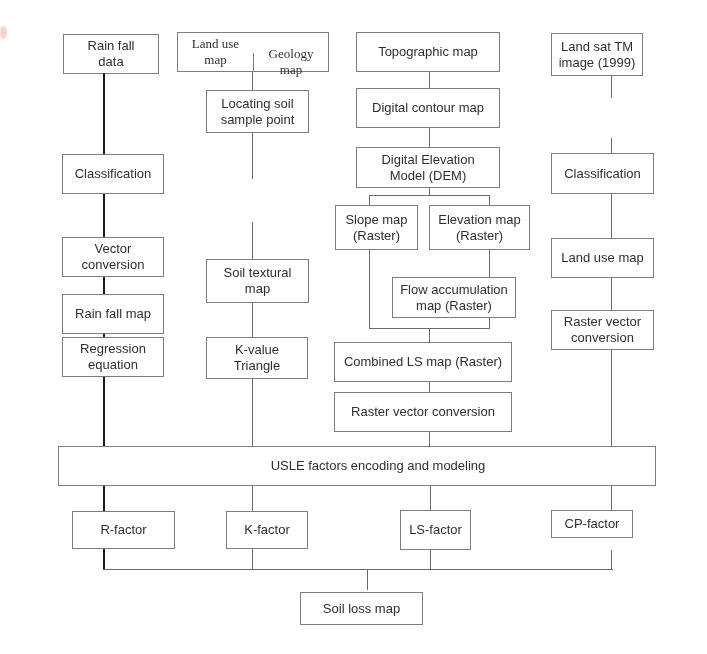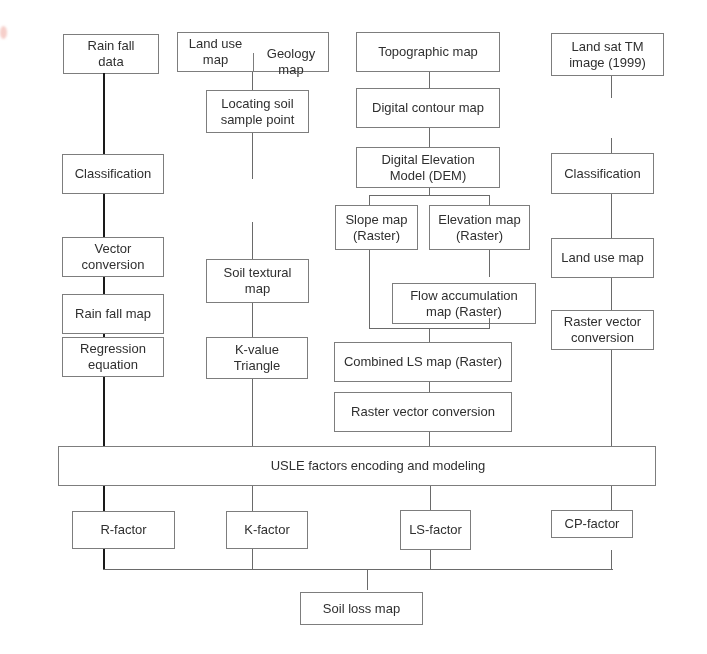--- a/index.html
+++ b/index.html
@@ -24,21 +24,21 @@
     background:#fff;
     color:var(--text);
     font-size:13px;
     line-height:16px;
     display:flex;
     align-items:center;
     justify-content:center;
     text-align:center;
     white-space:pre-line;
   }
-  .split{display:flex;align-items:stretch;padding:0;}
+  .split{display:flex;align-items:stretch;padding:0;font-family:Liberation Serif, serif;}
   .split .cell{
     display:flex;align-items:center;justify-content:center;
     text-align:center;white-space:pre-line;
   }
   .split .cell + .cell{border-left:1px solid var(--border);}
   .cell-a{width:75px;}
   .cell-b{width:75px;flex:1;margin-top:20px;}
   .wide{justify-content:center;padding-left:42px;}
   .vline{position:absolute;width:1px;background:var(--line);}
   .vline.thick{width:2px;background:var(--line-em);}
@@ -80,26 +80,26 @@
 Triangle</div>
 
   <div class="node" style="left:356px;top:32px;width:144px;height:40px">Topographic map</div>
   <div class="node" style="left:356px;top:88px;width:144px;height:40px">Digital contour map</div>
   <div class="node" style="left:356px;top:147px;width:144px;height:41px">Digital Elevation
 Model (DEM)</div>
   <div class="node" style="left:335px;top:205px;width:83px;height:45px">Slope map
 (Raster)</div>
   <div class="node" style="left:429px;top:205px;width:101px;height:45px">Elevation map
 (Raster)</div>
-  <div class="node" style="left:392px;top:283px;width:144px;height:41px">Flow accumulation
+  <div class="node" style="left:392px;top:277px;width:124px;height:41px">Flow accumulation
 map (Raster)</div>
   <div class="node" style="left:334px;top:342px;width:178px;height:40px">Combined LS map (Raster)</div>
   <div class="node" style="left:334px;top:392px;width:178px;height:40px">Raster vector conversion</div>
 
-  <div class="node" style="left:551px;top:33px;width:113px;height:43px">Land sat TM
+  <div class="node" style="left:551px;top:33px;width:92px;height:43px">Land sat TM
 image (1999)</div>
   <div class="node" style="left:551px;top:153px;width:103px;height:41px">Classification</div>
   <div class="node" style="left:551px;top:238px;width:103px;height:40px">Land use map</div>
   <div class="node" style="left:551px;top:310px;width:103px;height:40px">Raster vector
 conversion</div>
 
   <div class="node wide" style="left:58px;top:446px;width:598px;height:40px">USLE factors encoding and modeling</div>
 
   <div class="node" style="left:72px;top:511px;width:103px;height:38px">R-factor</div>
   <div class="node" style="left:226px;top:511px;width:82px;height:38px">K-factor</div>

